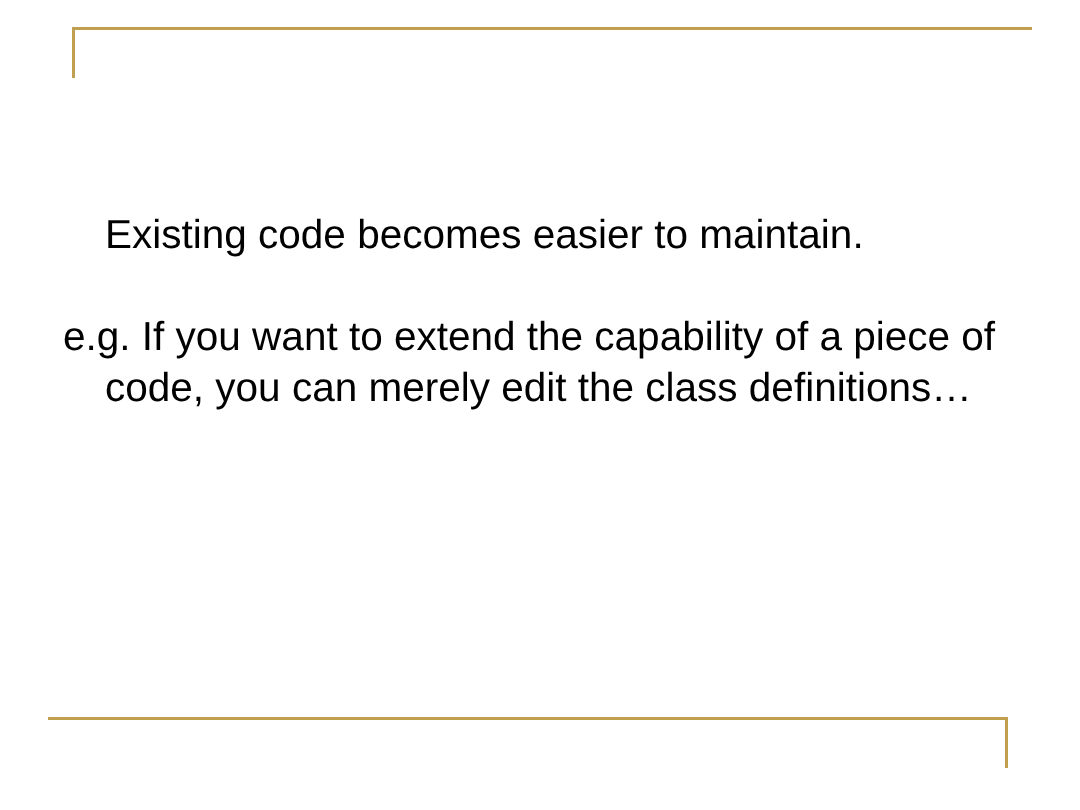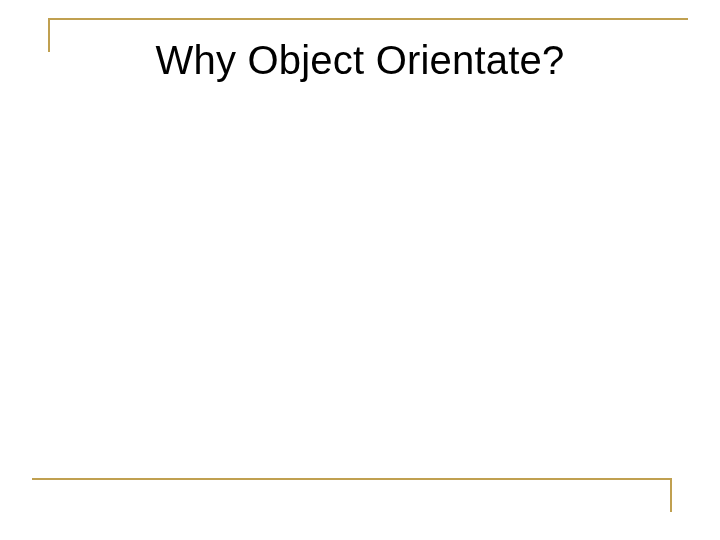--- a/index.html
+++ b/index.html
@@ -87,21 +87,22 @@
   }
 </style>
 </head>
 <body>
 
 <div class="slide">
 
   <div class="top-rule"></div>
   <div class="top-tick"></div>
 
-  <div class="title">Why Object Orientate?</div>
 
   <div class="body">
+    <p class="para first">Existing code becomes easier to maintain.</p>
+    <p class="para">e.g. If you want to extend the capability of a piece of code, you can merely edit the class definitions…</p>
   </div>
 
   <div class="bottom-rule"></div>
   <div class="bottom-tick"></div>
 
 </div>
 
 </body></html>

